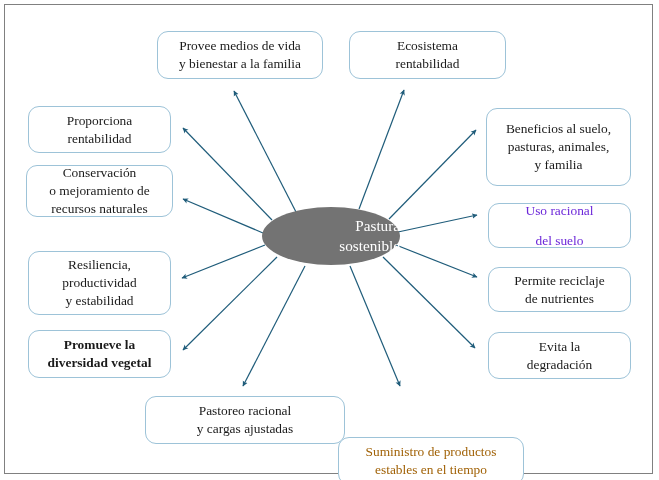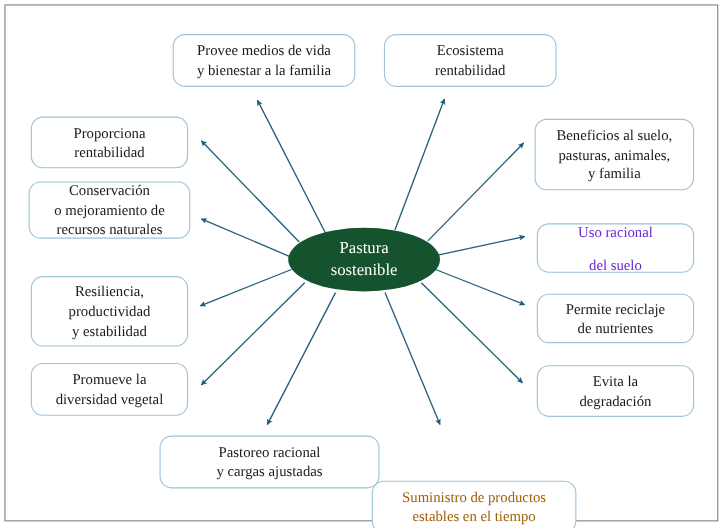--- a/index.html
+++ b/index.html
@@ -106,21 +106,21 @@
 
   <div id="node-group">
       <div class="node" style="left: 157px; top: 31px; width: 166px; height: 48px; border-color: rgb(157, 195, 216); background: rgb(255, 255, 255); color: rgb(26, 26, 26); justify-content: center;">
         <span class="ln">Provee medios de vida</span>
         <span class="ln">y bienestar a la familia</span>
       </div>
       <div class="node" style="left: 349px; top: 31px; width: 157px; height: 48px; border-color: rgb(157, 195, 216); background: rgb(255, 255, 255); color: rgb(26, 26, 26);">
         <span class="ln">Ecosistema</span>
         <span class="ln">rentabilidad</span>
       </div>
-      <div class="node" style="left: 486px; top: 108px; width: 145px; height: 65px; border-color: rgb(157, 195, 216); background: rgb(255, 255, 255); color: rgb(26, 26, 26);">
+      <div class="node" style="left: 486px; top: 108px; width: 145px; height: 78px; border-color: rgb(157, 195, 216); background: rgb(255, 255, 255); color: rgb(26, 26, 26);">
         <span class="ln">Beneficios al suelo,</span>
         <span class="ln">pasturas, animales,</span>
         <span class="ln">y familia</span>
       </div>
       <div class="node" style="left: 488px; top: 203px; width: 143px; height: 45px; border-color: rgb(157, 195, 216); background: rgb(255, 255, 255); color: #6d28d9; gap: 12px;">
         <span class="ln">Uso racional</span>
         <span class="ln">del suelo</span>
       </div>
       <div class="node" style="left: 488px; top: 267px; width: 143px; height: 45px; border-color: rgb(157, 195, 216); background: rgb(255, 255, 255); color: rgb(26, 26, 26);">
         <span class="ln">Permite reciclaje</span>
@@ -137,32 +137,32 @@
       <div class="node" style="left: 26px; top: 165px; width: 147px; height: 52px; border-color: rgb(157, 195, 216); background: rgb(255, 255, 255); color: rgb(26, 26, 26);">
         <span class="ln">Conservación</span>
         <span class="ln">o mejoramiento de</span>
         <span class="ln">recursos naturales</span>
       </div>
       <div class="node" style="left: 28px; top: 251px; width: 143px; height: 64px; border-color: rgb(157, 195, 216); background: rgb(255, 255, 255); color: rgb(26, 26, 26);">
         <span class="ln">Resiliencia,</span>
         <span class="ln">productividad</span>
         <span class="ln">y estabilidad</span>
       </div>
-      <div class="node" style="left: 28px; top: 330px; width: 143px; height: 48px; border-color: rgb(157, 195, 216); background: rgb(255, 255, 255); color: rgb(26, 26, 26);">
+      <div class="node" style="left: 28px; top: 330px; width: 143px; height: 48px; border-color: rgb(157, 195, 216); background: rgb(255, 255, 255); color: rgb(26, 26, 26); font-weight: bold;">
         <span class="ln">Promueve la</span>
         <span class="ln">diversidad vegetal</span>
       </div>
       <div class="node" style="left: 145px; top: 396px; width: 200px; height: 48px; border-color: rgb(157, 195, 216); background: rgb(255, 255, 255); color: rgb(26, 26, 26);">
         <span class="ln">Pastoreo racional</span>
         <span class="ln">y cargas ajustadas</span>
       </div>
       <div class="node" style="left: 338px; top: 396px; width: 186px; height: 48px; border-color: rgb(157, 195, 216); background: rgb(255, 255, 255); color: #a16207; margin-top: 41px;">
         <span class="ln">Suministro de productos</span>
         <span class="ln">estables en el tiempo</span>
       </div>
     </div>
 
-  <div id="center-ellipse" style="background: #14532d; color: rgb(255, 255, 255);">
+  <div id="center-ellipse" style="background: #737373; color: rgb(255, 255, 255); align-items: flex-end;">
       <span class="ln">Pastura</span>
       <span class="ln">sostenible</span>
     </div>
 
 </div>
 
 </body></html>

